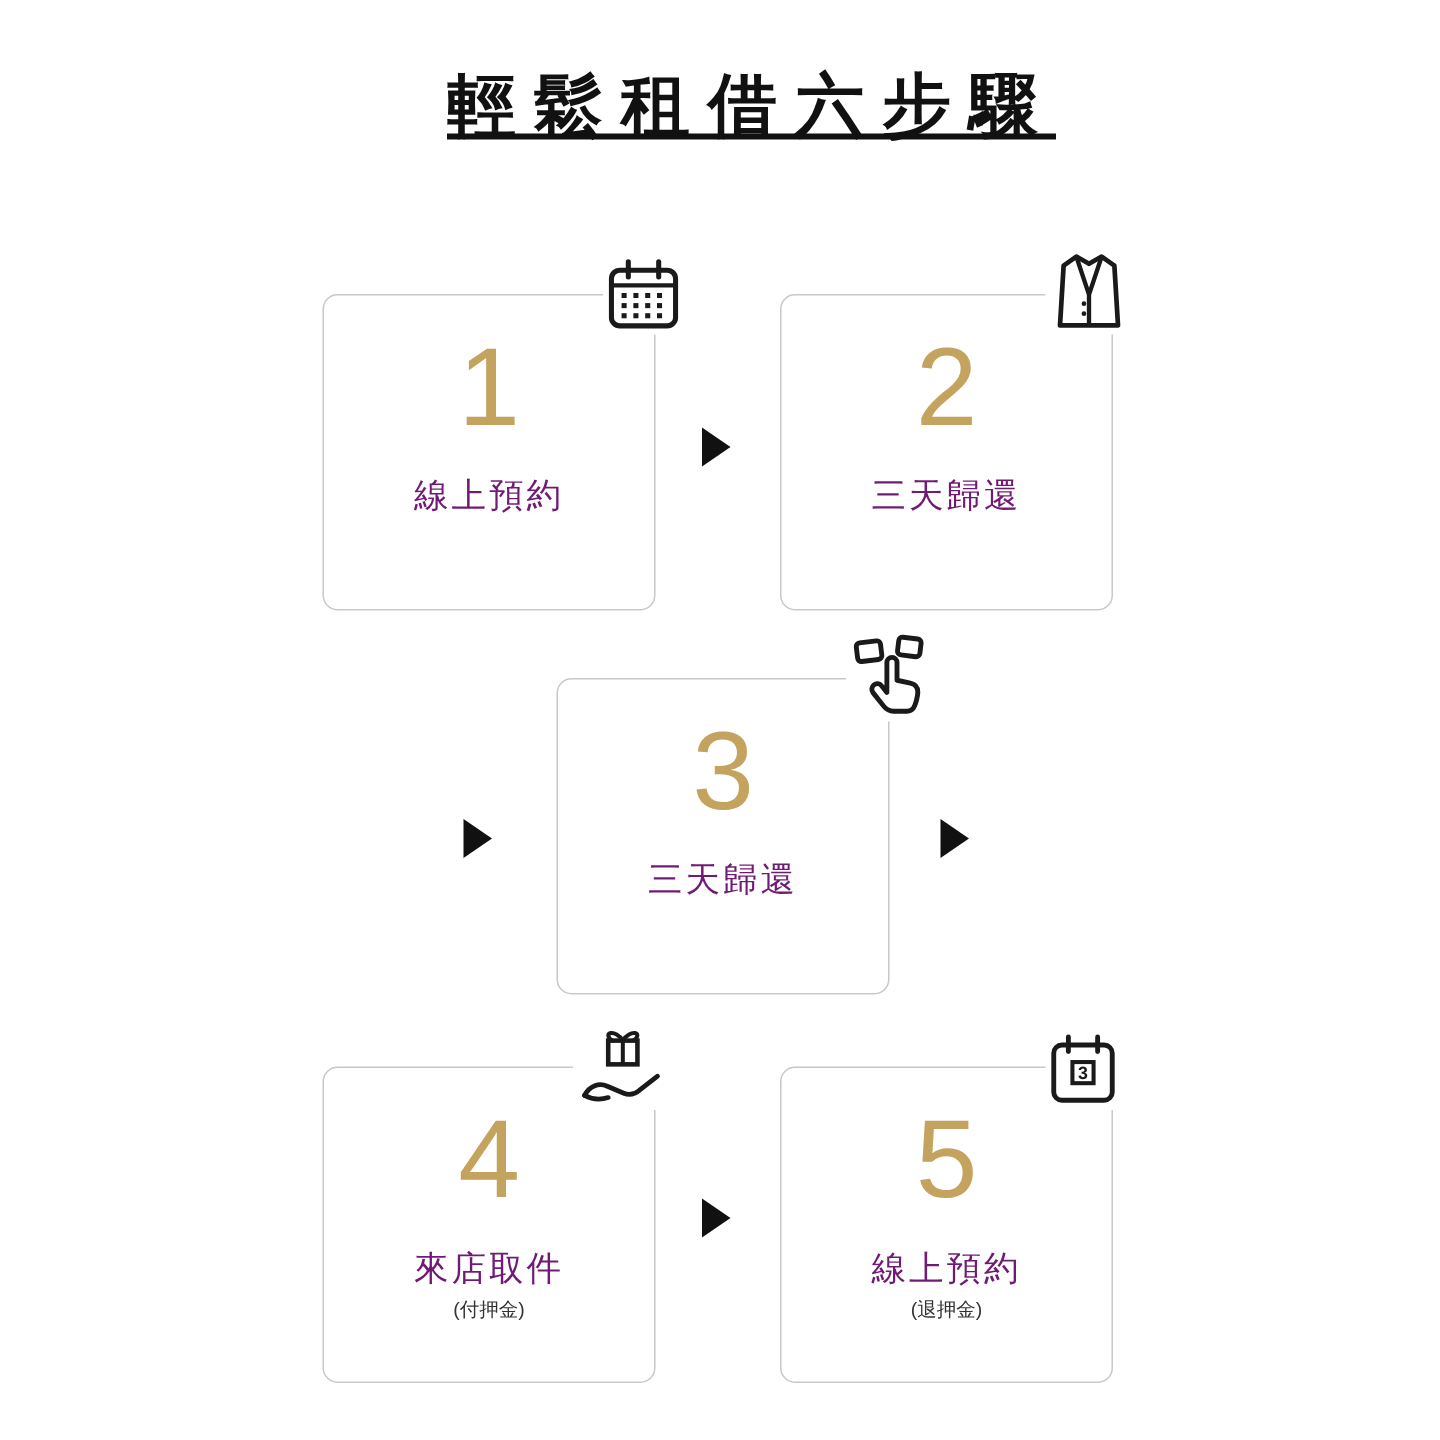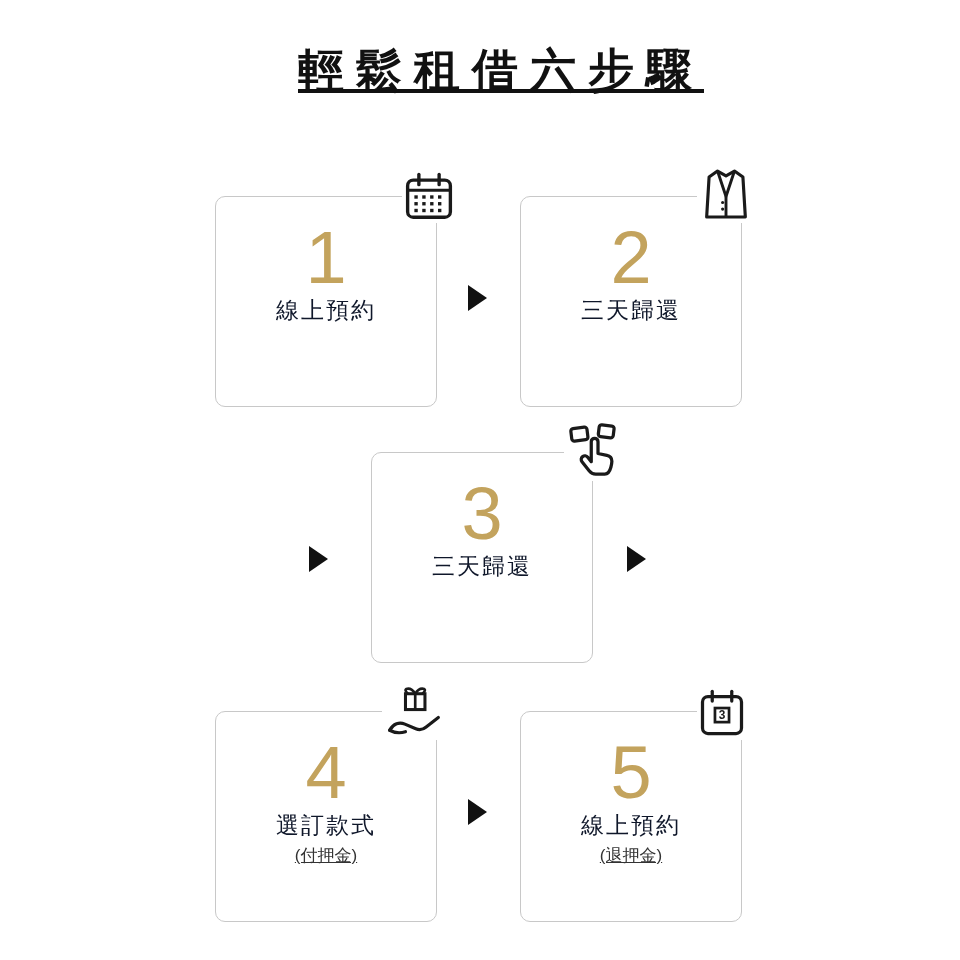--- a/index.html
+++ b/index.html
@@ -30,28 +30,28 @@
     border:1px solid #c8c8c8;
     border-radius:10px;
     display:flex; flex-direction:column; align-items:center;
   }
   .card .num {
     margin-top:24px;
     font-size:74px; line-height:1;
     color:#c3a35d;
   }
   .card .label {
+    margin-top:20px;
     font-size:23px; letter-spacing:2px;
-    color:#0f172a;
+    color:#701a75;
   }
   .card .sublabel {
     margin-top:3px;
-    font-size:17px;
+    font-size:13px;
     color:#333;
-    text-decoration:underline;
   }
   .card .sublabel:empty { display:none; }
 
   .card-1 { left:215px; top:196px; }
   .card-2 { left:520px; top:196px; }
   .card-3 { left:371px; top:452px; }
   .card-4 { left:215px; top:711px; }
   .card-5 { left:520px; top:711px; }
 
   .icon {
@@ -153,21 +153,21 @@
       <svg viewBox="0 0 52 46" fill="none" stroke="currentColor">
         <rect x="19" y="8" width="16" height="13" stroke-width="2.5"></rect>
         <line x1="27" y1="8" x2="27" y2="21" stroke-width="2.2"></line>
         <path d="M27 8 C23 1.5 15.5 3.5 21 8" stroke-width="2.2"></path>
         <path d="M27 8 C31 1.5 38.5 3.5 33 8" stroke-width="2.2"></path>
         <path d="M6 38 C9 32.5 14 31 18.5 33 L27.5 36.8 C30.5 38 33.5 37.4 36 35.3 L46 27.5" stroke-width="2.6" stroke-linecap="round"></path>
         <path d="M6 38 C10 40.2 15 40.5 19 39.2" stroke-width="2.6" stroke-linecap="round"></path>
       </svg>
     </span>
     <div class="num">4</div>
-    <div class="label">選訂款式</div>
+    <div class="label">來店取件</div>
     <div class="sublabel">(付押金)</div>
   </div>
 
   <span class="arrow arrow-4"></span>
 
   <div class="card card-5">
     <span class="icon icon-calendar3">
       <svg viewBox="0 0 46 48" fill="none" stroke="currentColor">
         <rect x="5" y="8" width="36" height="34" rx="5" stroke-width="3"></rect>
         <line x1="14" y1="3" x2="14" y2="12" stroke-width="3" stroke-linecap="round"></line>

